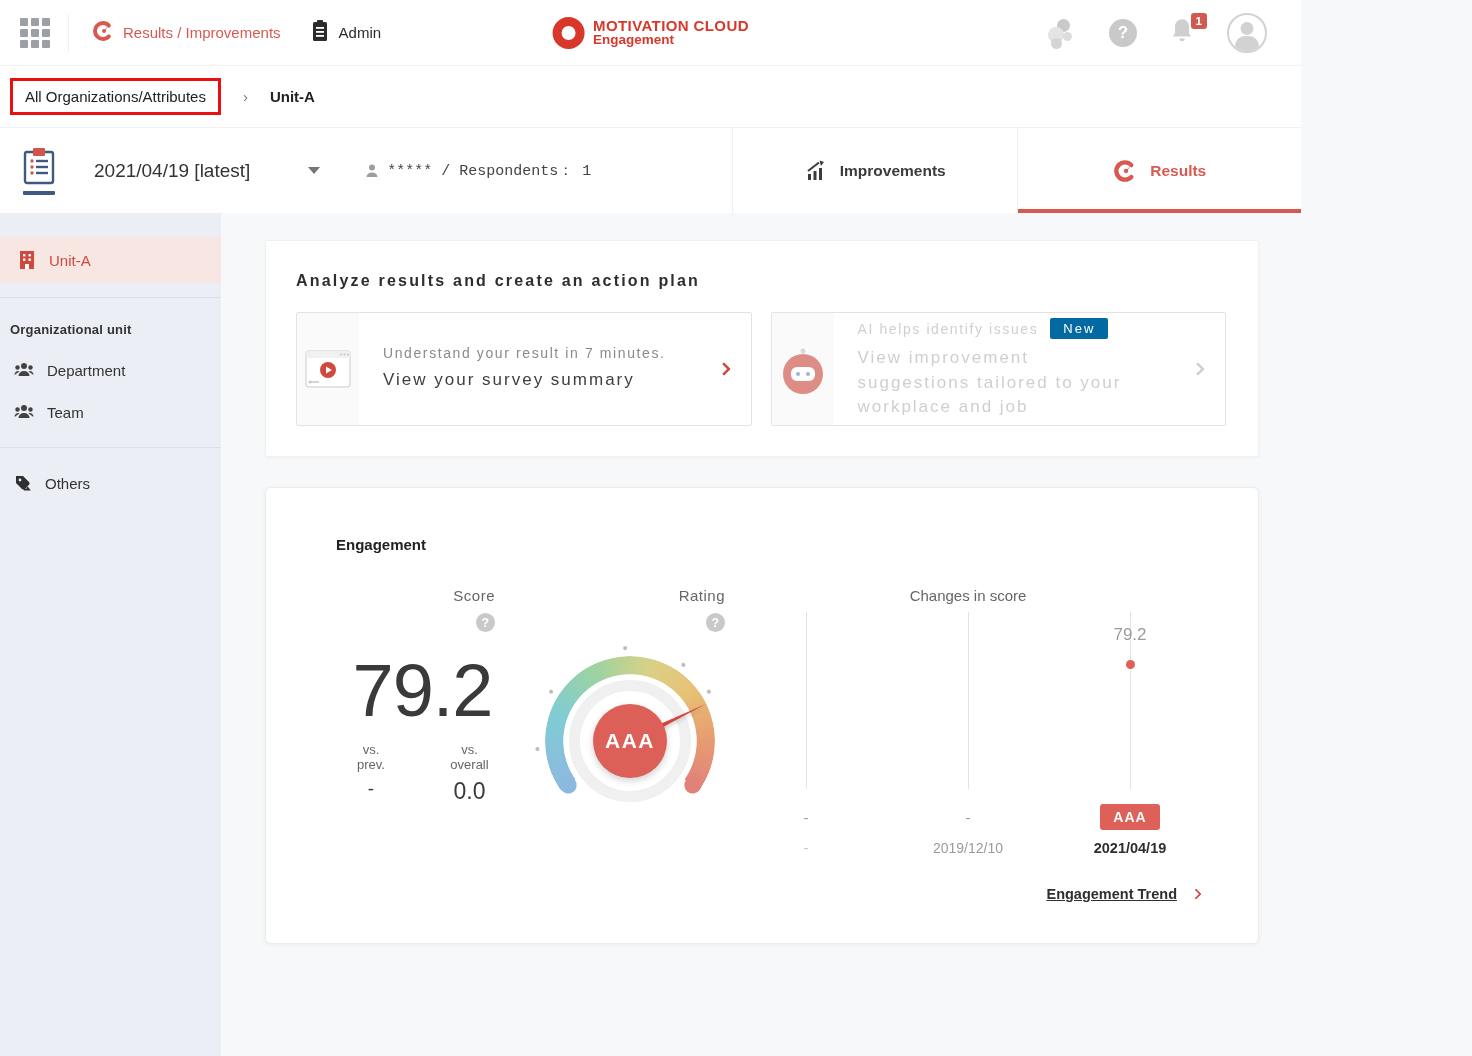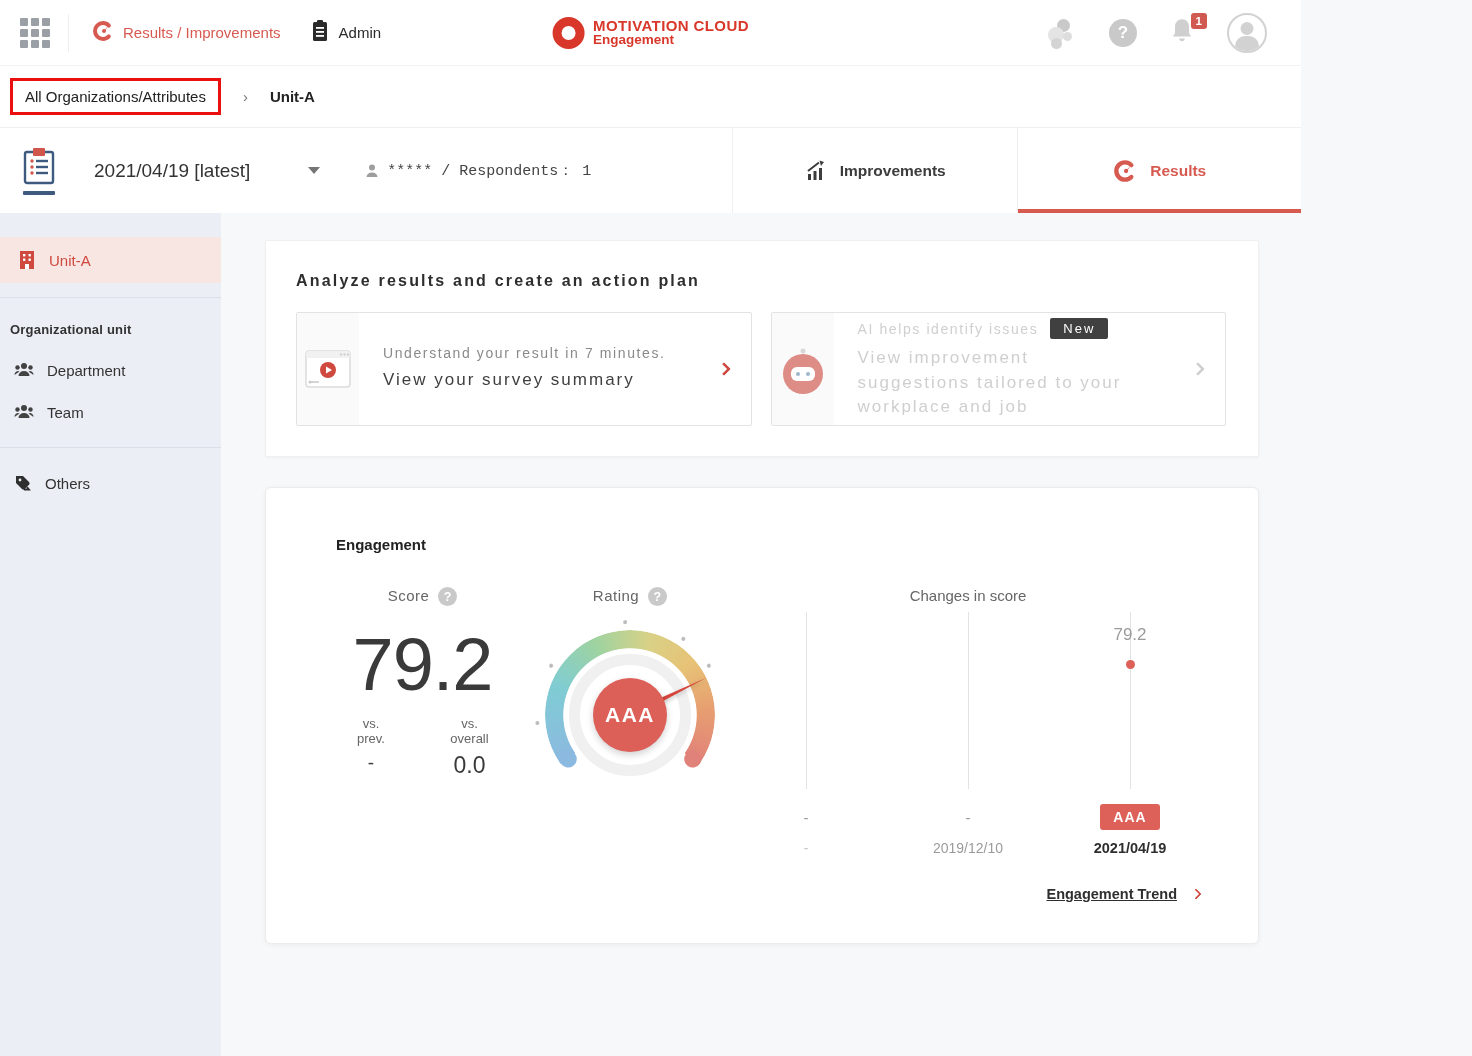--- a/index.html
+++ b/index.html
@@ -74,30 +74,30 @@
   .action-card { margin-top:27px; border-radius:2px; border:1px solid #f0f0f0; box-shadow:0 1px 3px rgba(0,0,0,.04); padding:31px 32px 30px 30px; }
   .action-heading { font-size:16px; font-weight:bold; letter-spacing:2.2px; color:#2e2e2e; margin-bottom:22px; }
   .action-cards { display:flex; gap:19px; }
   .mini-card { flex:1; height:114px; border:1px solid #e3e3e3; border-radius:2px; display:flex; align-items:stretch; cursor:pointer; background:#fff; }
   .mini-card .icon-strip { width:62px; background:#fafafa; display:flex; align-items:center; justify-content:center; flex:0 0 auto; }
   .mini-card .texts { flex:1; display:flex; flex-direction:column; justify-content:center; padding-left:24px; }
   .mini-card .t1 { font-size:14px; letter-spacing:1.6px; color:#8a8a8a; margin-bottom:7px; display:flex; align-items:center; }
   .mini-card .t2 { font-size:17px; letter-spacing:2px; color:#3f3f3f; line-height:1.45; padding-right:60px; }
   .mini-card .chev-wrap { display:flex; align-items:center; padding-right:22px; }
   .mini-card.disabled .t1, .mini-card.disabled .t2 { color:#cfcfcf; }
-  .new-badge { display:inline-block; background:#404040; color:#fff; font-size:13px; letter-spacing:2px; padding:3px 13px; border-radius:2px; margin-left:12px; }
+  .new-badge { display:inline-block; background:#0369a1; color:#fff; font-size:13px; letter-spacing:2px; padding:3px 13px; border-radius:2px; margin-left:12px; }
   .chev { display:inline-block; width:10px; height:10px; border-top:3px solid #cf4a42; border-right:3px solid #cf4a42; transform:rotate(45deg); border-radius:1px; }
   .chev.gray { border-color:#cfcfcf; }
   .chev.small { width:8px; height:8px; border-width:2.5px; }
 
   
   .engage-card { margin-top:30px; border-radius:6px; border:1px solid #ececec; box-shadow:0 1px 5px rgba(0,0,0,.05); padding:48px 0 26px 0; height:457px; }
   .engage-heading { font-size:15px; font-weight:bold; color:#222; margin-left:70px; }
   .engage-row { display:flex; margin-top:34px; align-items:flex-start; }
-  .col-label { font-size:15px; color:#666; letter-spacing:.5px; display:flex; align-items:flex-start; justify-content:center; gap:9px; }
+  .col-label { font-size:15px; color:#666; letter-spacing:.5px; display:flex; align-items:flex-end; justify-content:center; gap:9px;flex-direction:column; }
   .qmark { width:19px; height:19px; border-radius:50%; background:#c9c9c9; color:#fff; font-size:12.5px; font-weight:bold; display:inline-flex; align-items:center; justify-content:center; cursor:pointer; }
   .score-col { width:250px; margin-left:84px; text-align:center; }
   .score-big { font-size:74px; font-weight:400; color:#3a3a3a; margin-top:22px; letter-spacing:-1px; line-height:1; }
   .vs-row { display:flex; justify-content:center; gap:52px; margin-top:14px; }
   .vs-cell { text-align:center; }
   .vs-label { font-size:13px; color:#666; }
   .vs-val { font-size:19px; color:#3a3a3a; margin-top:6px; }
   .vs-val.big { font-size:23px; }
 
   .rating-col { width:190px; margin-left:40px; text-align:center; }

